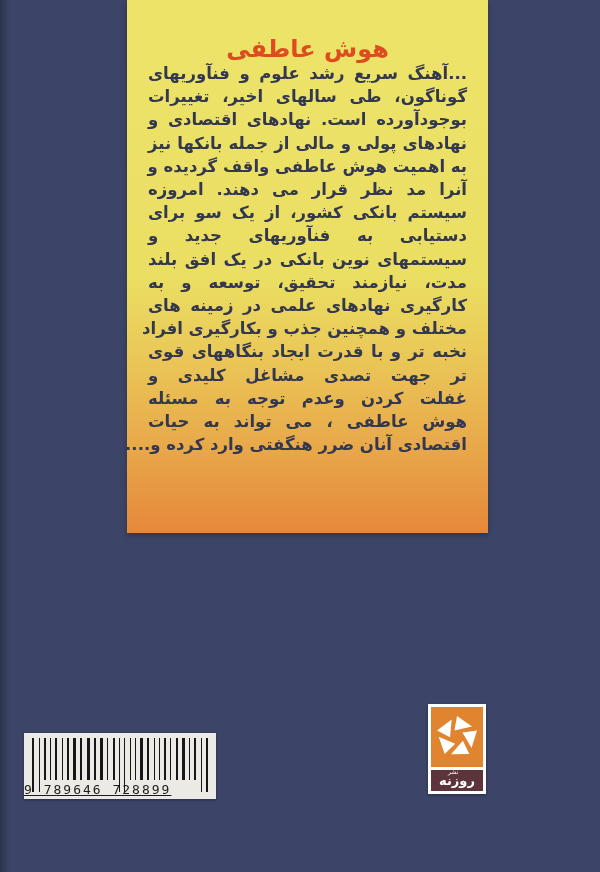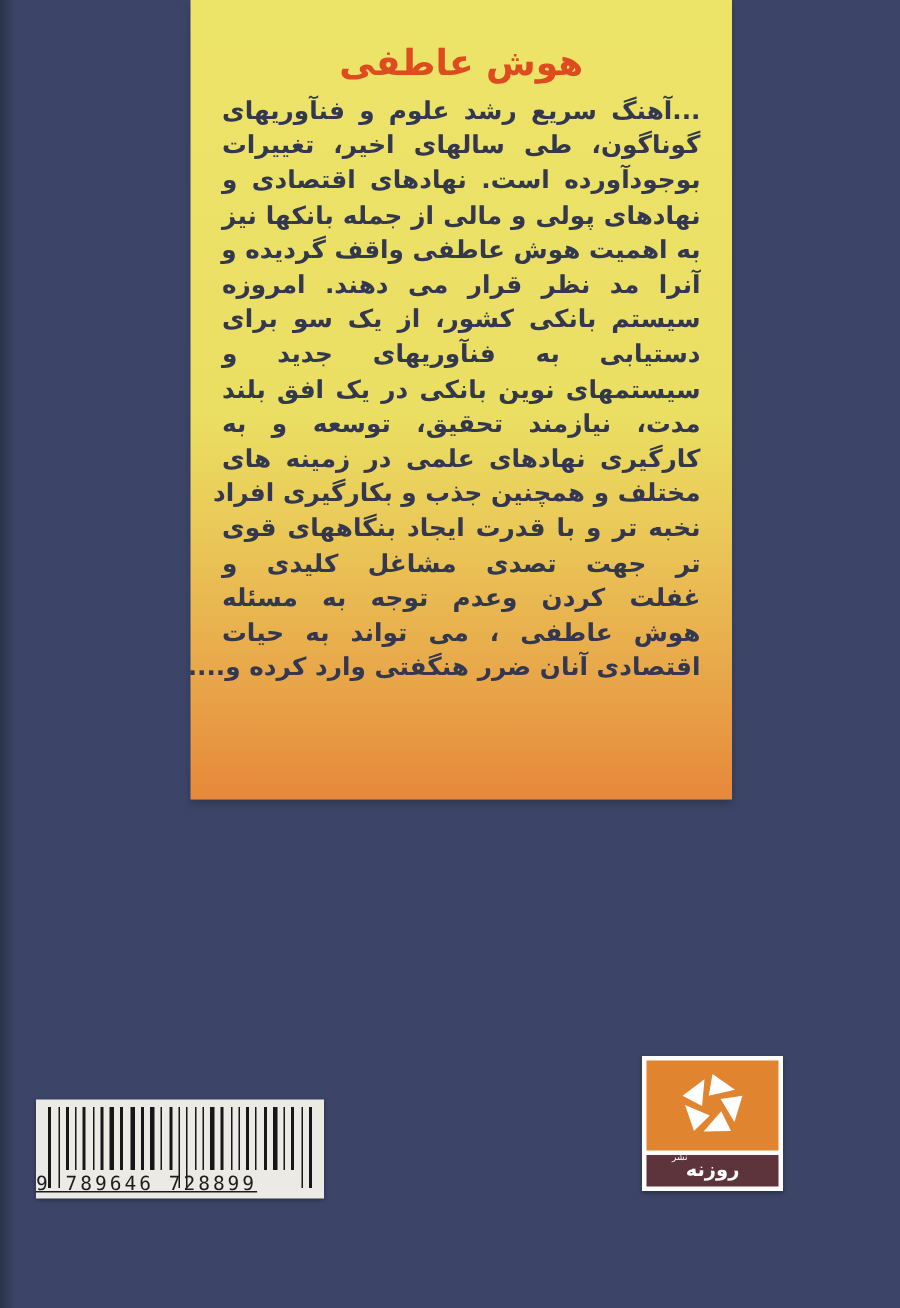--- a/index.html
+++ b/index.html
@@ -16,21 +16,21 @@
   }
   
   .panel{
     position:absolute;left:127px;top:0;width:361px;height:533px;
     background:linear-gradient(180deg,
       #ece469 0%, #ebe065 38%, #eadf62 52%,
       #eac958 66%, #e8a84a 84%, #e6883a 100%);
     box-shadow:0 2px 6px rgba(0,0,0,.25);
   }
   .title{
-    margin:4px;padding-top:24px;
+    margin:11px;padding-top:24px;
     text-align:center;
     font-size:24px;font-weight:bold;
     color:#dd4b1e;
     direction:rtl;
   }
   .body-text{
     position:absolute;left:21px;right:21px;top:62px;
     direction:rtl;
     color:#333850;
     font-size:16.5px;font-weight:bold;
@@ -62,21 +62,21 @@
     position:absolute;left:0;right:0;bottom:2px;
     text-align:left;
     font-family:"DejaVu Sans Mono",monospace;
     font-size:13px;color:#1c1c1c;
     letter-spacing:2px;
     direction:ltr;
     text-decoration:underline;
   }
   
   .logo{
-    position:absolute;left:428px;top:704px;width:94px;height:90px;
+    position:absolute;left:428px;top:704px;width:58px;height:90px;
     background:#fff;
     box-sizing:border-box;
     padding:3px;
     box-shadow:0 1px 3px rgba(0,0,0,.35);
     display:flex;flex-direction:column;
   }
   .logo-top{
     flex:1;background:#e08430;
     display:flex;align-items:center;justify-content:center;
   }

